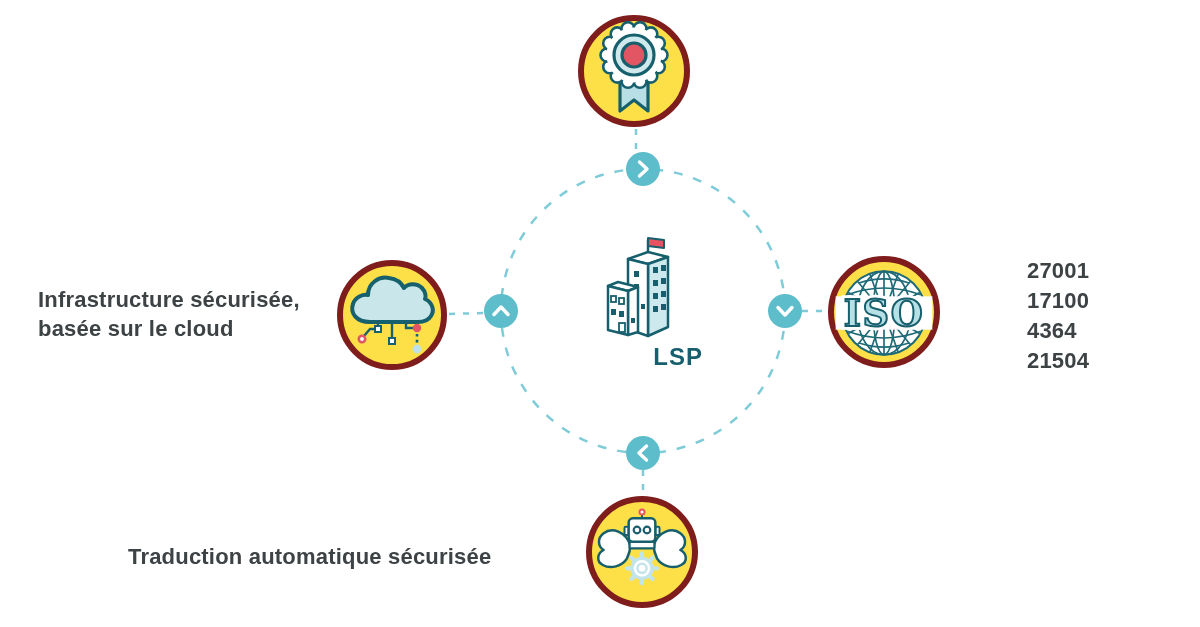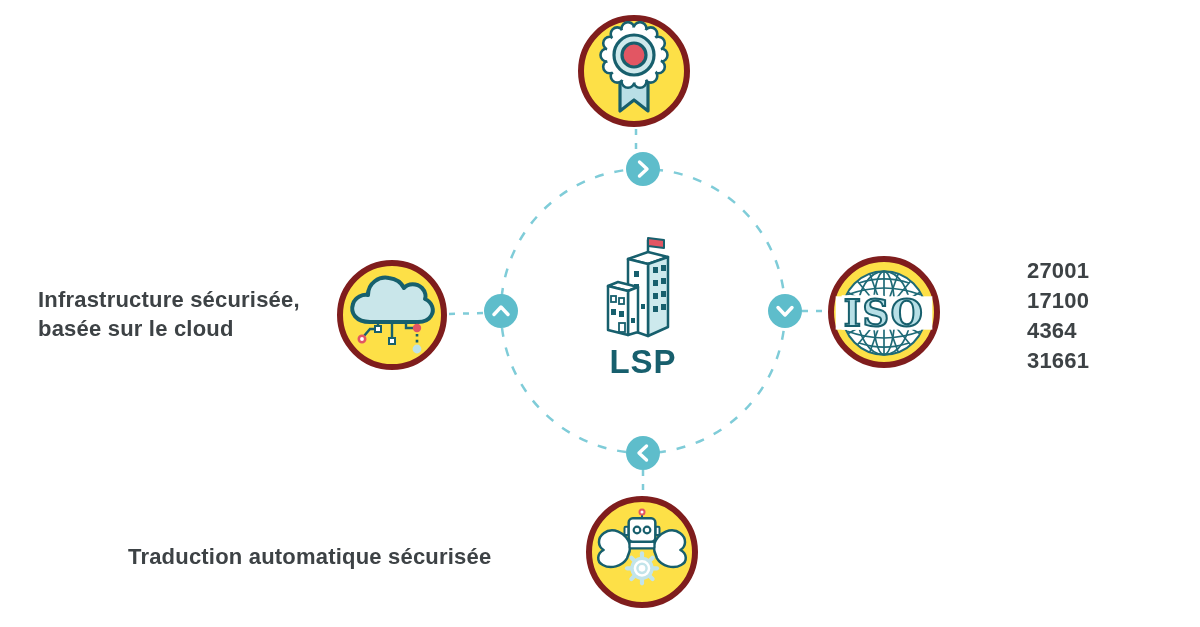--- a/index.html
+++ b/index.html
@@ -13,22 +13,22 @@
     position:absolute;border:6px solid #7f1d1d;border-radius:50%;background:#fde047;
     display:flex;justify-content:center;box-sizing:border-box;
   }
   .label{
     position:absolute;color:#3d4245;font-weight:bold;font-size:22px;line-height:29px;
     letter-spacing:0.2px;white-space:nowrap;
   }
   .label.right-align{text-align:left;}
   .iso-numbers{line-height:30px;}
   .center-label{
-    position:absolute;left:583px;top:343px;width:120px;text-align:center;
-    color:#175f6d;font-weight:bold;font-size:33px;letter-spacing:1px;
+    position:absolute;left:583px;top:343px;width:120px;text-align:right;
+    color:#175f6d;font-weight:bold;font-size:24px;letter-spacing:1px;
   }
   .flow-arrow{
     position:absolute;width:34px;height:34px;border-radius:50%;background:#5ebdcb;
     display:flex;align-items:center;justify-content:center;
   }
   .arrow-top svg{transform:rotate(0deg);}
   .arrow-right svg{transform:rotate(90deg);}
   .arrow-bottom svg{transform:rotate(180deg);}
   .arrow-left svg{transform:rotate(270deg);}
   .center-icon{position:absolute;left:603px;top:234px;}
@@ -158,21 +158,21 @@
       </g>
       <rect x="2" y="40" width="116" height="40" fill="#ffffff"></rect>
       <text x="60" y="75" text-anchor="middle" font-family="DejaVu Serif, serif" font-weight="bold" font-size="44" letter-spacing="2" fill="none" stroke="#ffffff" stroke-width="9">ISO</text>
       <text x="60" y="75" text-anchor="middle" font-family="DejaVu Serif, serif" font-weight="bold" font-size="44" letter-spacing="2" fill="#b7dfe6" stroke="#175f6d" stroke-width="2.4">ISO</text>
     </svg>
   </div>
   <div class="label iso-numbers" style="left:1016px;top:256px;margin-left:11px;">
     <div>27001</div>
     <div>17100</div>
     <div>4364</div>
-    <div>31661</div>
+    <div>21504</div>
   </div>
 
   <div class="node-circle" style="left:337px;top:260px;width:110px;height:110px;">
     <svg width="92" height="88" viewBox="0 0 92 88">
       <path d="M24,56 C10,56 4,47 7,38 C9,31 17,28 22,29 C22,17 33,10 43,12 C51,13 56,18 58,22
                C62,17 71,17 76,22 C80,26 80,31 79,33 C86,36 89,44 85,50 C82,55 76,56 72,56 Z" fill="#c9e6ea" stroke="#17606d" stroke-width="4" stroke-linejoin="round"></path>
       <g stroke="#17606d" stroke-width="2.4" fill="none">
         <path d="M32,56 L32,63 L24,63 L18,70"></path>
         <path d="M46,56 L46,75"></path>
         <path d="M60,56 L60,62 L68,62"></path>

